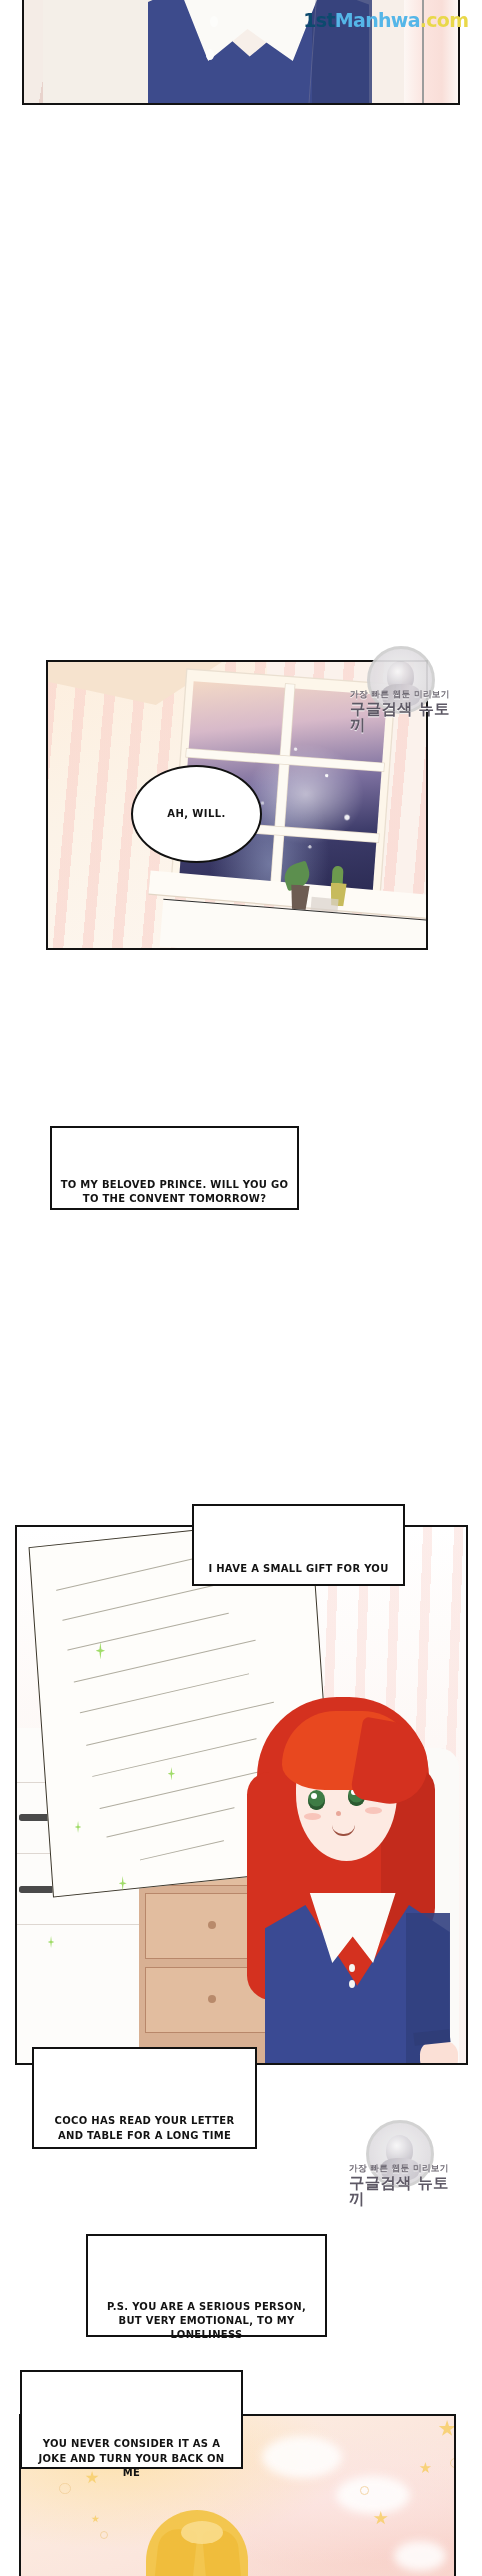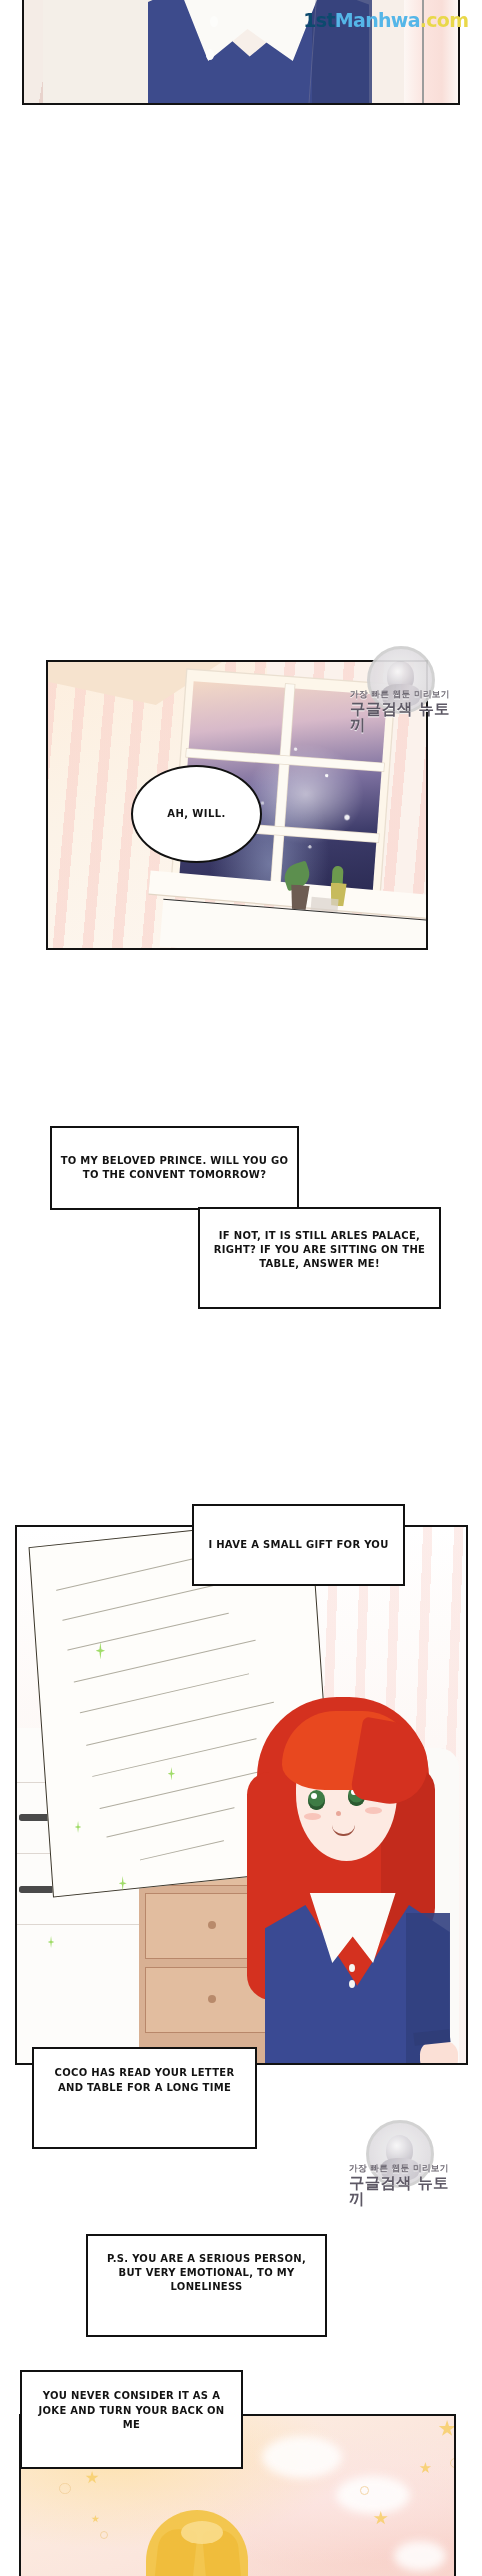--- a/index.html
+++ b/index.html
@@ -284,20 +284,21 @@
   }
   .cap .txt {
     font-family: "DejaVu Sans", sans-serif;
     font-weight: bold;
     font-size: 10px;
     letter-spacing: 0.3px;
     line-height: 1.42;
     color: #131313;
     text-align: center;
     padding: 0 8px;
+    margin-top: 48px;
   }
 
   #cap-1 { left: 50px;  top: 1126px; width: 249px; height: 84px; }
   #cap-2 { left: 198px; top: 1207px; width: 243px; height: 102px;
            align-items: flex-start; padding-top: 20px; }
   #cap-3 { left: 192px; top: 1504px; width: 213px; height: 82px; }
   #cap-4 { left: 32px;  top: 2047px; width: 225px; height: 102px;
            align-items: flex-start; padding-top: 17.4px; }
   #cap-5 { left: 86px; top: 2234px; width: 241px; height: 103px;
            align-items: flex-start; padding-top: 16px; }
@@ -576,23 +577,20 @@
     <div class="l1">가장 빠른 웹툰 미리보기</div>
     <div class="l2">구글검색 뉴토끼</div>
   </div>
 
   <div class="bubble-round">
     <span class="txt">AH, WILL.</span>
   </div>
 
   <div class="cap" id="cap-1">
     <span class="txt">TO MY BELOVED PRINCE. WILL YOU GO TO THE CONVENT TOMORROW?</span>
-  </div>
-  <div class="cap" id="cap-2">
-    <span class="txt">IF NOT, IT IS STILL ARLES PALACE, RIGHT? IF YOU ARE SITTING ON THE TABLE, ANSWER ME!</span>
   </div>
 
   <div class="panel" id="panel-3">
     <div class="p3-bgwall"></div>
     <div class="p3-stripes"></div>
 
     <div class="p3-shelf">
       <div class="line a"></div>
       <div class="line b"></div>
       <div class="line c"></div>

